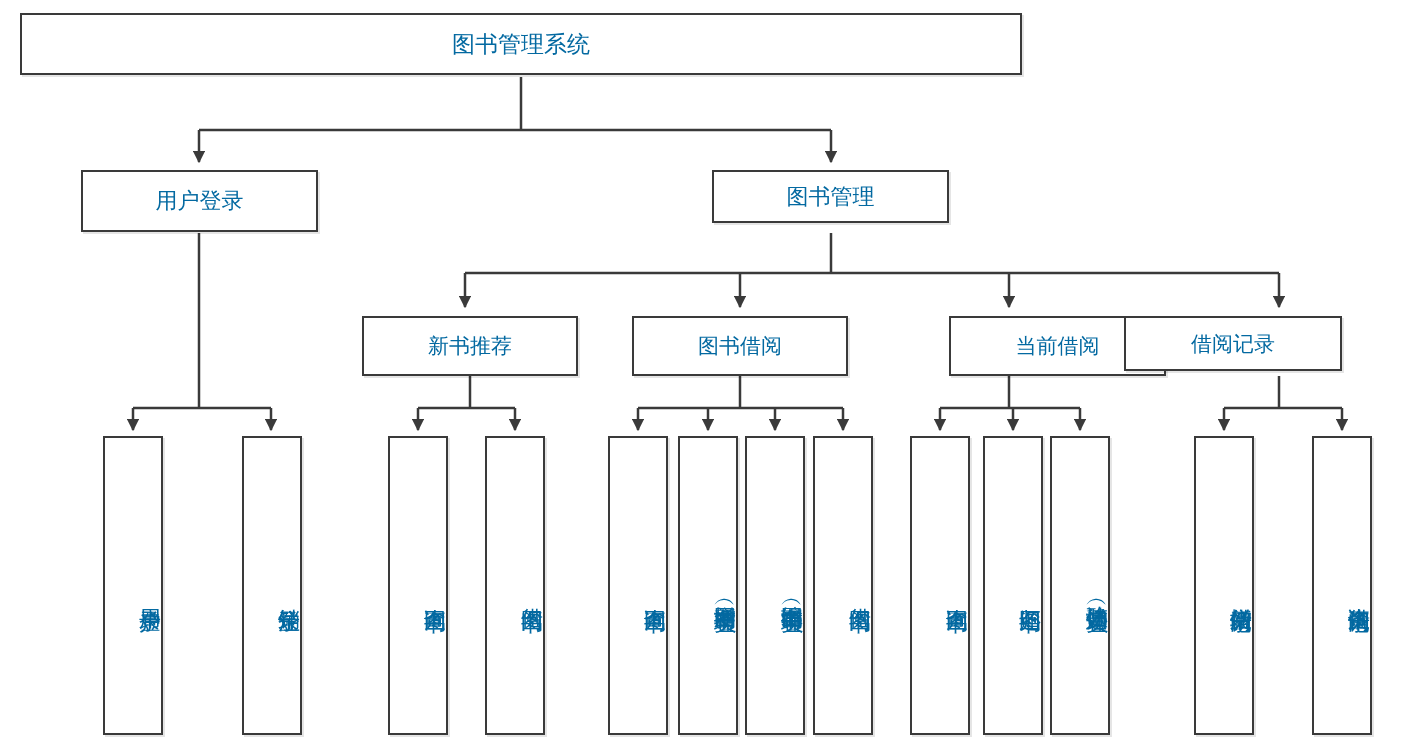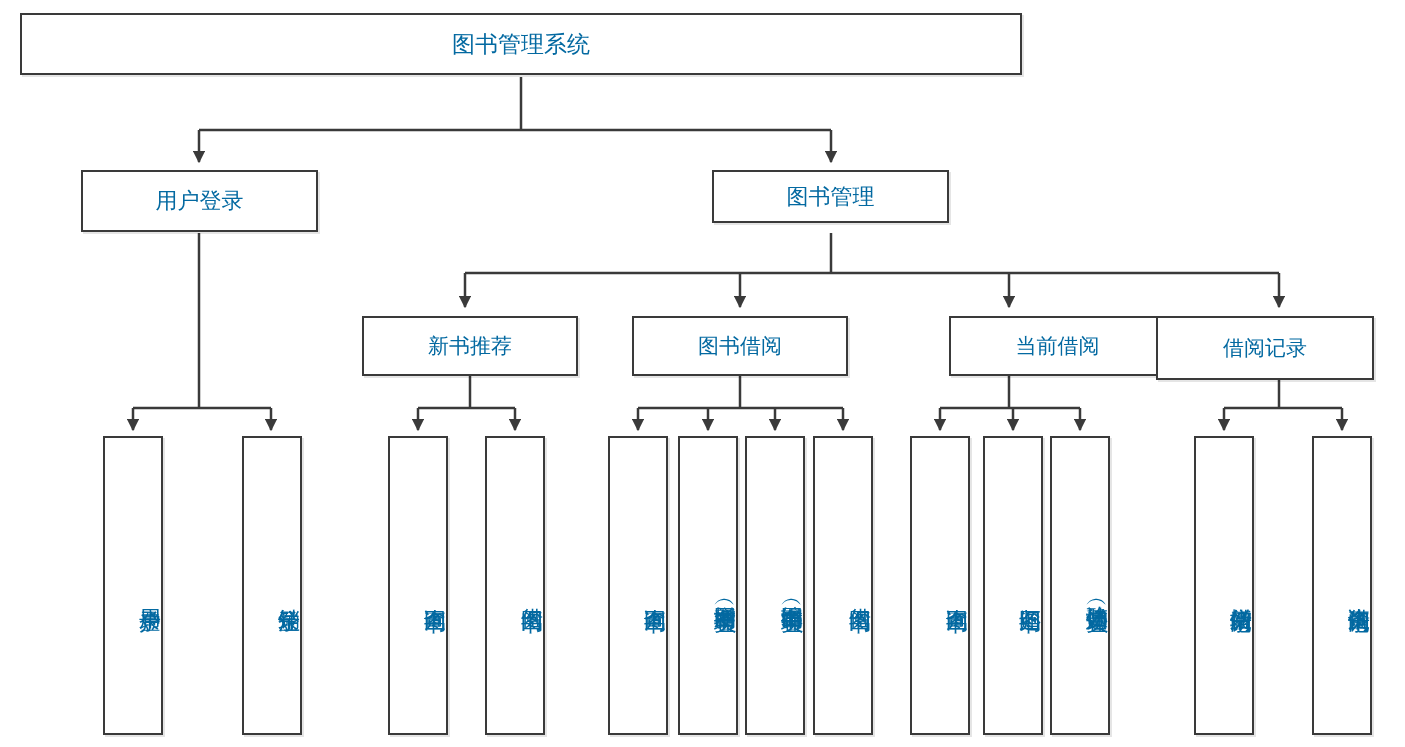--- a/index.html
+++ b/index.html
@@ -139,21 +139,21 @@
 
   <div class="node level3" style="left:362px; top:316px; width:216px; height:60px;">
     <span>新书推荐</span>
   </div>
   <div class="node level3" style="left:632px; top:316px; width:216px; height:60px;">
     <span>图书借阅</span>
   </div>
   <div class="node level3" style="left:901px; top:316px; width:217px; height:60px;margin-left:48px;">
     <span>当前借阅</span>
   </div>
-  <div class="node level3" style="left:1156px; top:316px; width:218px; height:64px;">
+  <div class="node level3" style="left:1124px; top:316px; width:218px; height:55px;">
     <span>借阅记录</span>
   </div>
 
   <div class="node leaf" style="left:103px; top:436px; width:60px; height:299px;">
     <span class="leaf-text">用户登录</span>
   </div>
   <div class="node leaf" style="left:242px; top:436px; width:60px; height:299px;">
     <span class="leaf-text">注销登录</span>
   </div>
 

